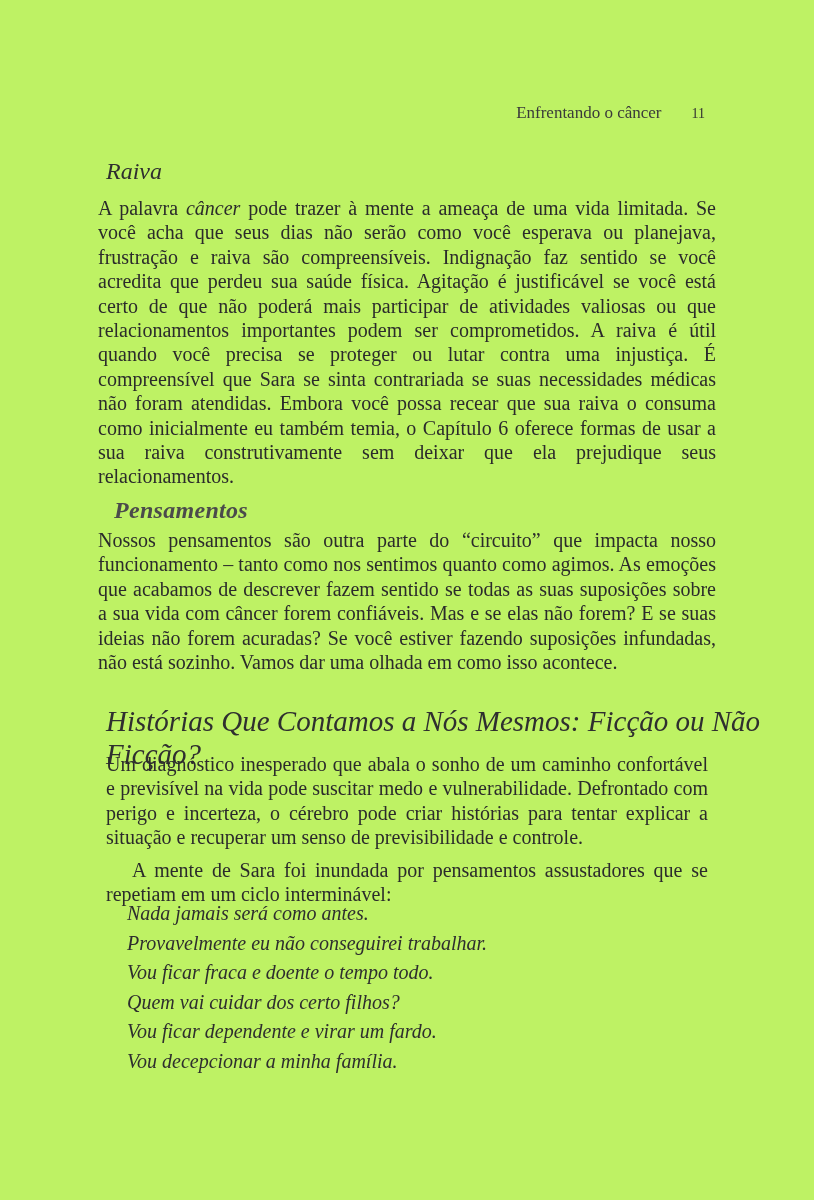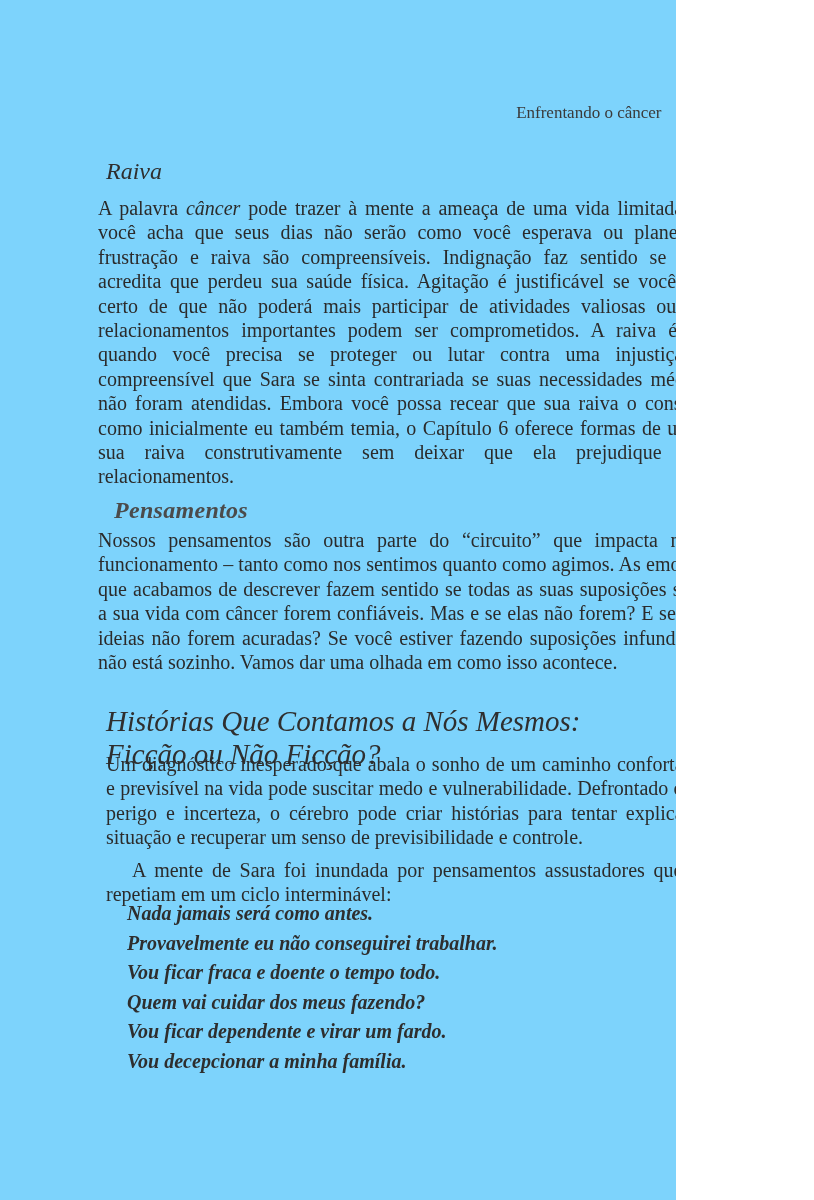--- a/index.html
+++ b/index.html
@@ -1,20 +1,20 @@
 <!DOCTYPE html>
 <html lang="pt-BR"><head>
 <meta charset="utf-8">
 <style>
   html, body { margin: 0; padding: 0; background: #ffffff; }
   .page {
     position: relative;
-    width: 676px;
+    width: 814px;
     height: 1200px;
-    background: #7dd3fc;
+    background: #bef264;
     font-family: "Liberation Serif", "DejaVu Serif", serif;
     color: #2b2b2b;
     overflow: hidden;
   }
   .running-header {
     position: absolute;
     top: 103px;
     left: 98px;
     width: 607px;
     display: flex;
@@ -70,21 +70,20 @@
     list-style: none;
     margin: 0;
     padding: 0;
     font-style: italic;
     font-size: 20px;
     color: #2e2e2e;
   }
   .thoughts li {
     line-height: 24px;
     margin-bottom: 5.5px;
-    font-weight: bold;
   }
   em.inline-term { font-style: italic; }
 </style>
 </head>
 <body>
 
 <div class="page">
 
   <header class="running-header">
     <span>Enfrentando o câncer</span>
@@ -103,18 +102,18 @@
 
   <div class="body-text" style="top:744px">
     <p>Um diagnóstico inesperado que abala o sonho de um caminho confortável e previsível na vida pode suscitar medo e vulnerabilidade. Defrontado com perigo e incerteza, o cérebro pode criar histórias para tentar explicar a situação e recuperar um senso de previsibilidade e controle.</p>
     <p class="indent">A mente de Sara foi inundada por pensamentos assustadores que se repetiam em um ciclo interminável:</p>
   </div>
 
   <ul class="thoughts">
     <li>Nada jamais será como antes.</li>
     <li>Provavelmente eu não conseguirei trabalhar.</li>
     <li>Vou ficar fraca e doente o tempo todo.</li>
-    <li>Quem vai cuidar dos meus fazendo?</li>
+    <li>Quem vai cuidar dos certo filhos?</li>
     <li>Vou ficar dependente e virar um fardo.</li>
     <li>Vou decepcionar a minha família.</li>
   </ul>
 
 </div>
 
 </body></html>

